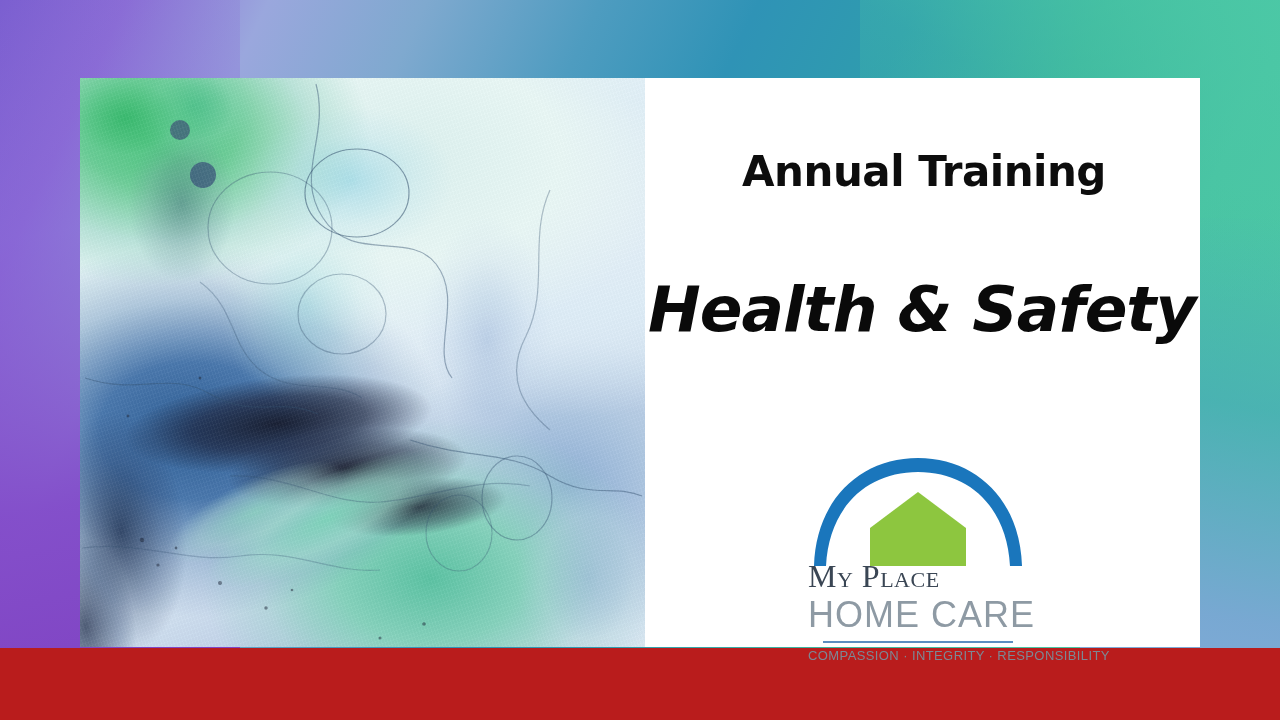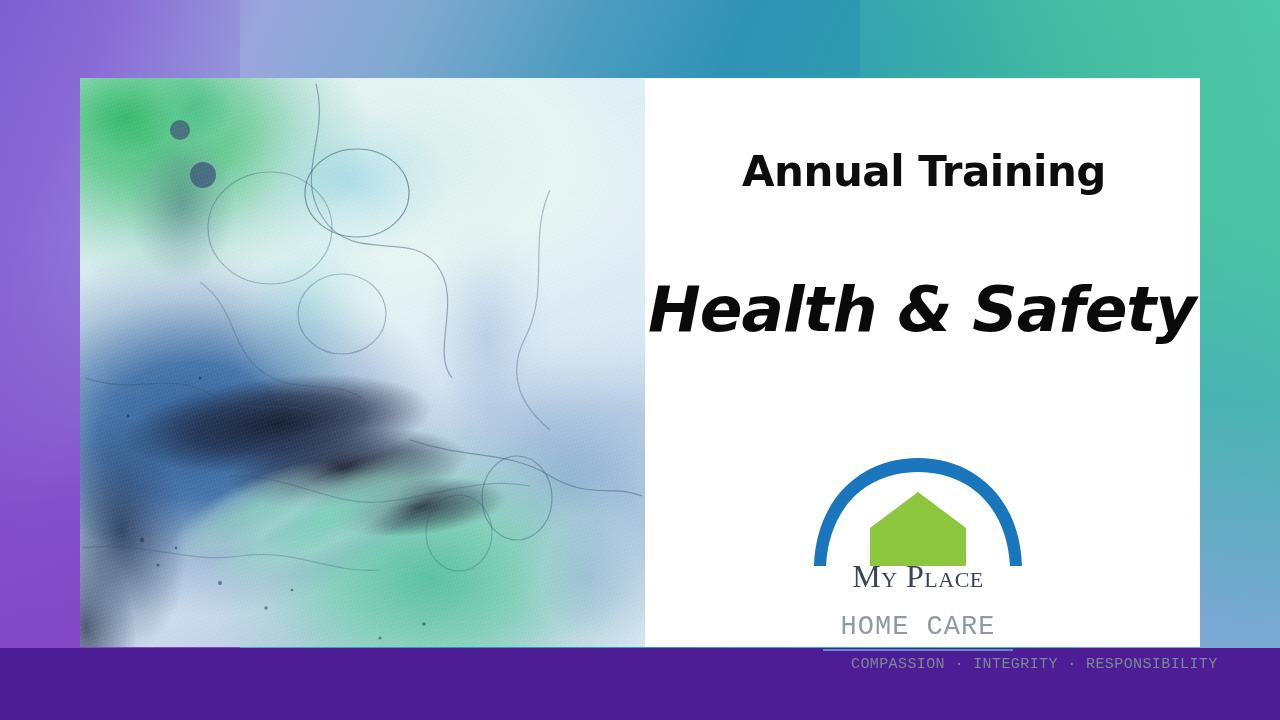--- a/index.html
+++ b/index.html
@@ -9,21 +9,21 @@
     height: 720px;
     background: #ffffff;
     font-family: "Liberation Sans", sans-serif;
     overflow: hidden;
   }
 
   #slide-root {
     position: relative;
     width: 1280px;
     height: 720px;
-    background: #4c1d95;
+    background: #b91c1c;
   }
 
   
   .slide-bg {
     position: absolute;
     left: 0;
     top: 0;
     width: 1280px;
     height: 648px;
     background:
@@ -202,54 +202,53 @@
     width: 220px;
     height: 118px;
   }
   .logo-mark svg { display: block; width: 220px; height: 118px; }
 
   .logo-wordmark {
     position: absolute;
     left: 0;
     top: 112px;
     width: 220px;
-    text-align: center;
+    text-align: left;
   }
   .word-myplace {
     font-family: "Liberation Serif", serif;
     font-size: 32px;
     line-height: 1;
     color: #3a4654;
     letter-spacing: 0.5px;
     font-variant: small-caps;
     white-space: nowrap;
   }
   .word-homecare {
-    font-family: Liberation Mono, monospace;
-    font-size: 27px;
+    font-family: Liberation Sans, sans-serif;
+    font-size: 36px;
     line-height: 1.15;
     color: #8e9aa4;
     letter-spacing: 1px;
-    margin-top: 20px;
+    margin-top: 2px;
     white-space: nowrap;
   }
   .logo-rule {
     width: 190px;
     height: 2px;
     background: #5b8dc0;
     margin: 6px auto 0 auto;
   }
   .logo-tagline {
-    font-family: Liberation Mono, monospace;
-    font-size: 15px;
+    font-family: Liberation Sans, sans-serif;
+    font-size: 13px;
     letter-spacing: 0.4px;
     color: #7c8894;
     margin-top: 5px;
     white-space: nowrap;
-    margin-left: 43px;
   }
 </style>
 </head>
 <body>
 
 <div id="slide-root">
 
   <div class="slide-bg">
     <div class="slide-bg-overlay-topright"></div>
     <div class="slide-bg-overlay-left"></div>

